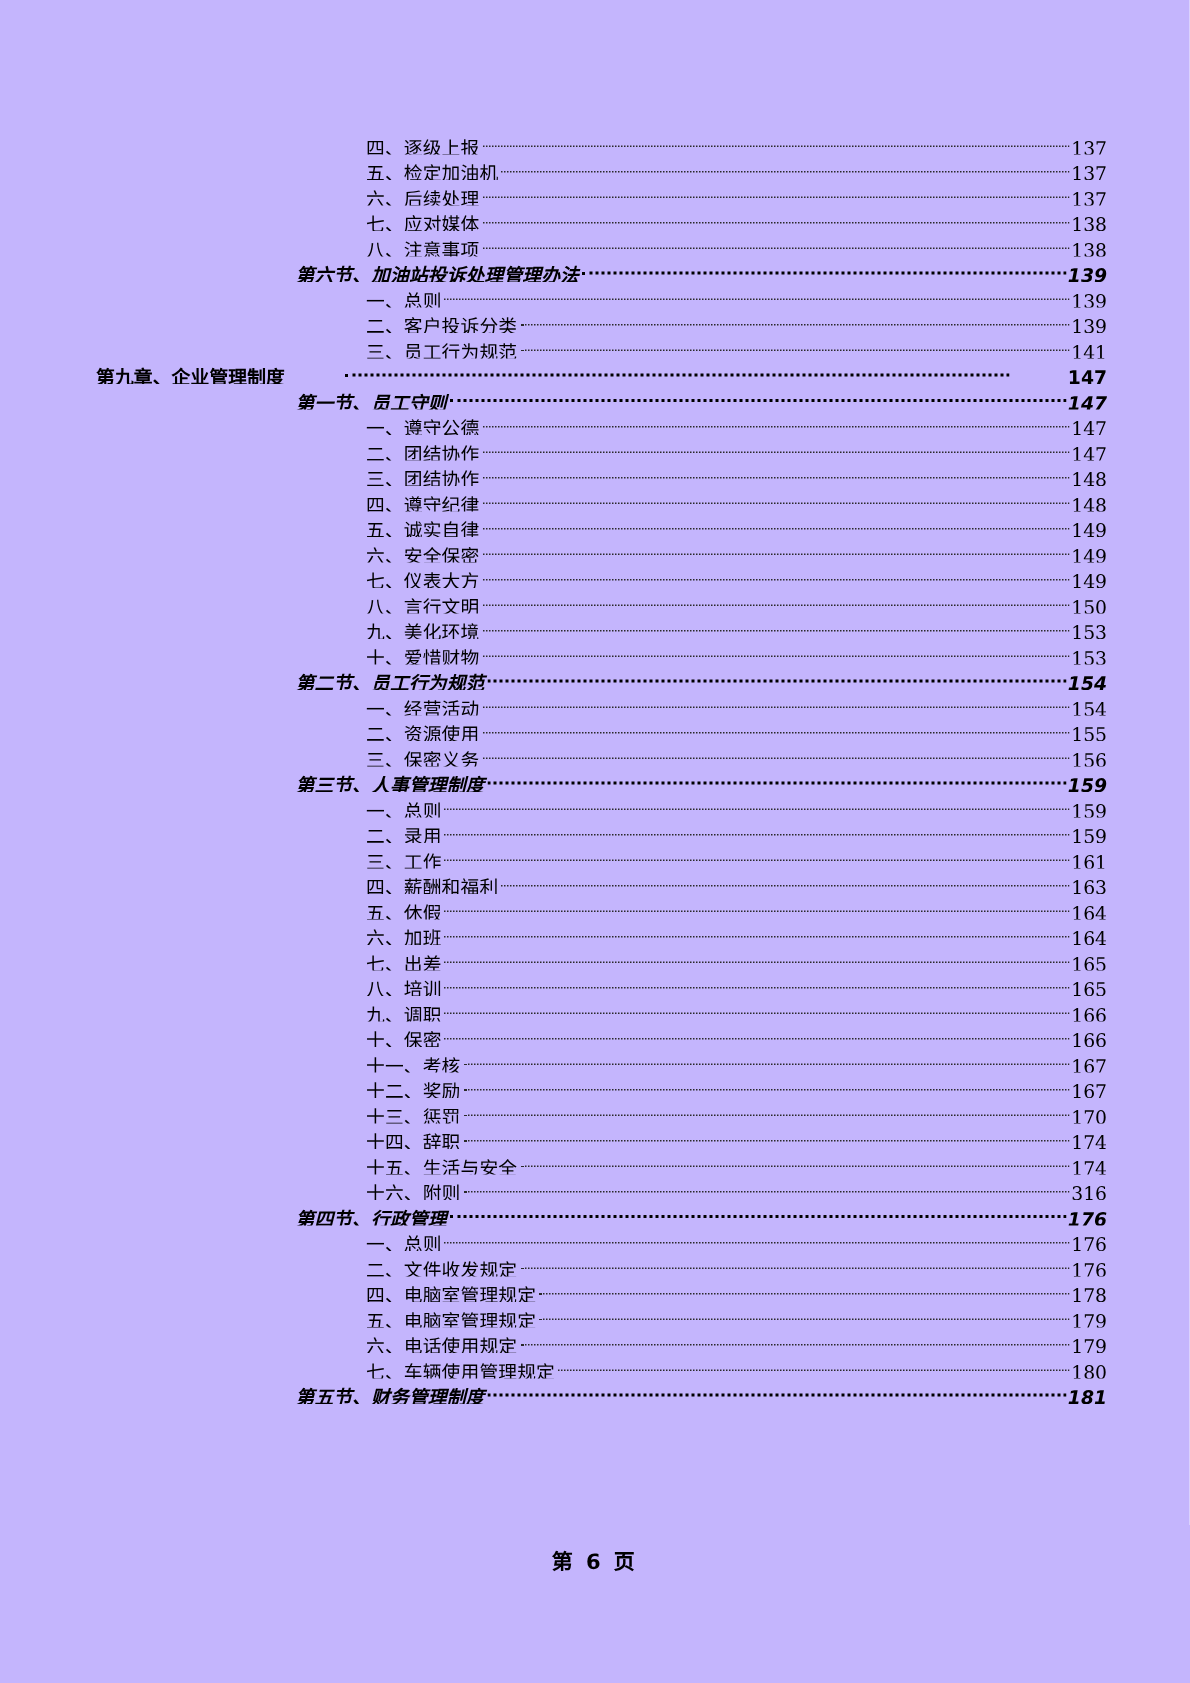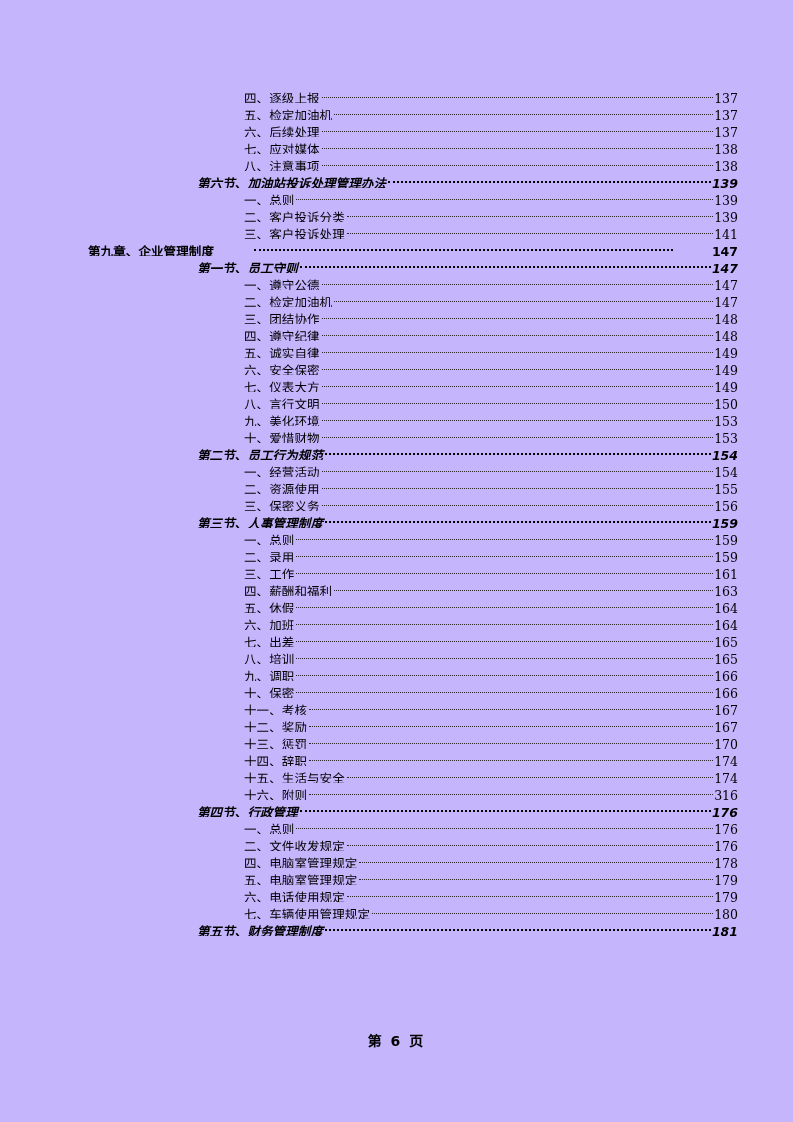--- a/index.html
+++ b/index.html
@@ -74,21 +74,21 @@
   .toc-page-num {
     flex: 0 0 auto;
     font-size: 12.5px;
     text-align: right;
     min-width: 24px;
     font-family: "DejaVu Serif", serif;
   }
 
   
   .lvl-chapter {
-    padding-left: 88px;
+    padding-left: 64px;
     gap: 38px;
   }
   .lvl-chapter .toc-title,
   .lvl-chapter .toc-page-num {
     font-family: "DejaVu Sans", sans-serif;
     font-weight: 700;
     font-size: 12.5px;
   }
   .lvl-chapter .toc-leader::after {
     border-bottom: 2px dotted #000000;
@@ -176,41 +176,41 @@
         <span class="toc-title">一、总则</span>
         <span class="toc-leader"></span>
         <span class="toc-page-num">139</span>
       </div>
       <div class="toc-row lvl-item">
         <span class="toc-title">二、客户投诉分类</span>
         <span class="toc-leader"></span>
         <span class="toc-page-num">139</span>
       </div>
       <div class="toc-row lvl-item">
-        <span class="toc-title">三、客户投诉处理</span>
+        <span class="toc-title">三、员工行为规范</span>
         <span class="toc-leader"></span>
         <span class="toc-page-num">141</span>
       </div>
       <div class="toc-row lvl-chapter">
         <span class="toc-title">第九章、企业管理制度</span>
         <span class="toc-leader"></span>
         <span class="toc-page-num">147</span>
       </div>
       <div class="toc-row lvl-section">
         <span class="toc-title">第一节、员工守则</span>
         <span class="toc-leader"></span>
         <span class="toc-page-num">147</span>
       </div>
       <div class="toc-row lvl-item">
         <span class="toc-title">一、遵守公德</span>
         <span class="toc-leader"></span>
         <span class="toc-page-num">147</span>
       </div>
       <div class="toc-row lvl-item">
-        <span class="toc-title">二、检定加油机</span>
+        <span class="toc-title">二、团结协作</span>
         <span class="toc-leader"></span>
         <span class="toc-page-num">147</span>
       </div>
       <div class="toc-row lvl-item">
         <span class="toc-title">三、团结协作</span>
         <span class="toc-leader"></span>
         <span class="toc-page-num">148</span>
       </div>
       <div class="toc-row lvl-item">
         <span class="toc-title">四、遵守纪律</span>

